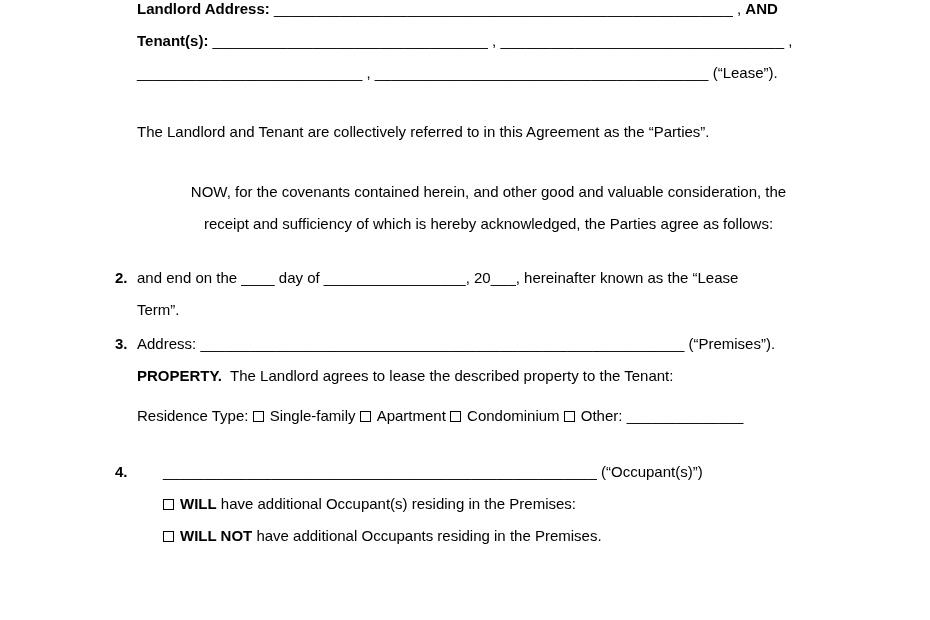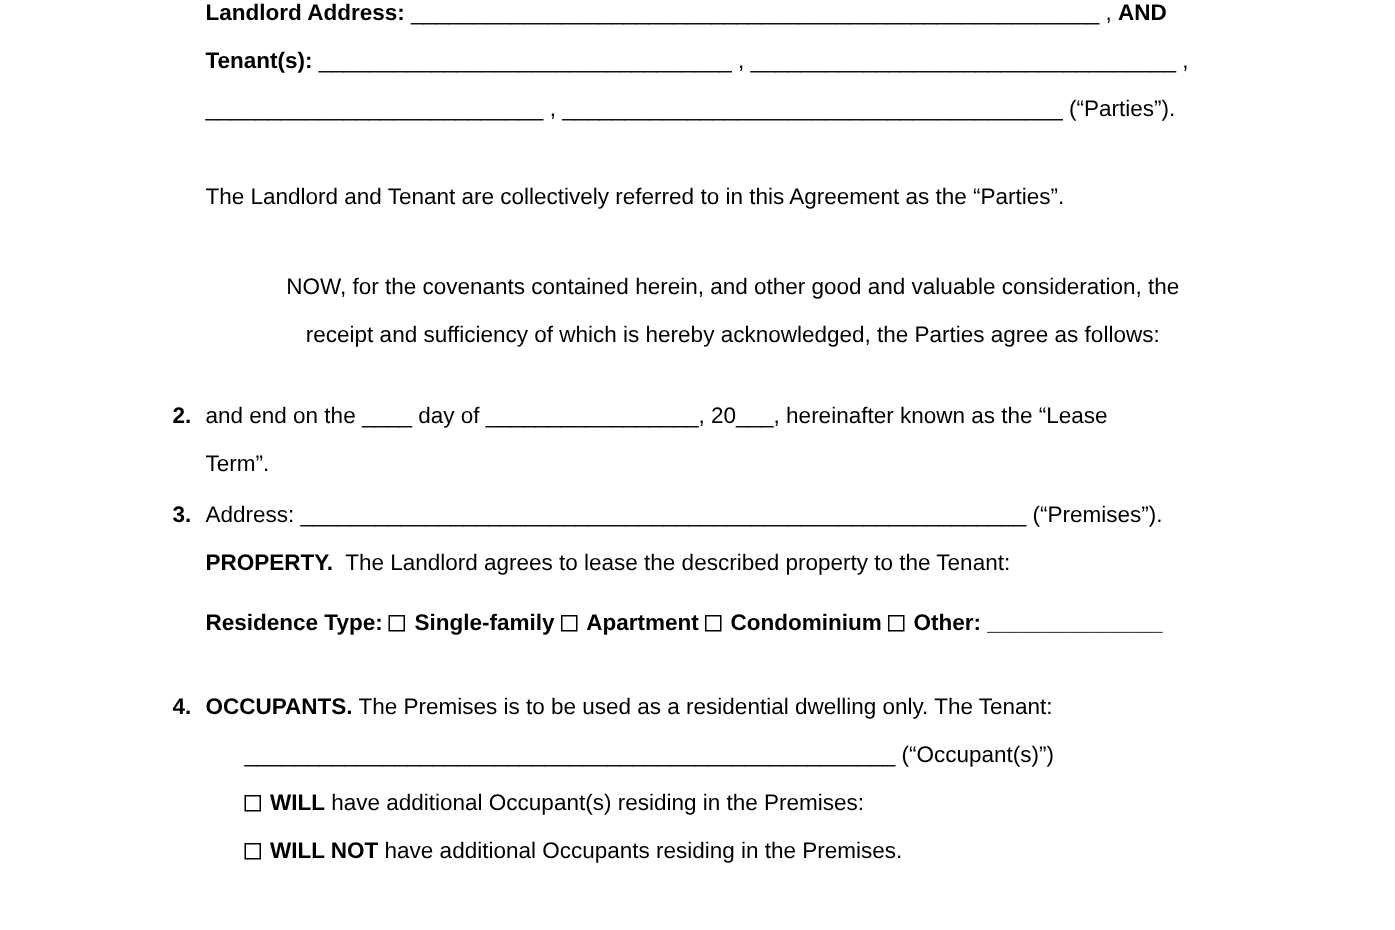--- a/index.html
+++ b/index.html
@@ -25,32 +25,32 @@
     width:11px; height:11px;
     border:1.5px solid #000;
     vertical-align:-1px;
     margin-right:6px;
     background:#fff;
   }
   .mt-parties   { margin-top:27px; }
   .mt-now       { margin-top:28px;text-align:center; }
   .mt-lease     { margin-top:22px; }
   .mt-property  { margin-top:2px; }
-  .mt-residence { margin-top:8px;font-weight:bold; }
+  .mt-residence { margin-top:8px; }
   .mt-occupants { margin-top:24px; }
 </style>
 </head>
 <body>
 
 <div class="content">
 
   <div class="plain">
     <div class="line"><span class="b">Landlord Address: </span><span>_______________________________________________________</span><span> , </span><span class="b">AND</span></div>
     <div class="line"><span class="b">Tenant(s): </span><span>_________________________________</span><span> , </span><span>__________________________________</span><span> ,</span></div>
-    <div class="line"><span>___________________________</span><span> , </span><span>________________________________________</span><span> (“Parties”).</span></div>
+    <div class="line"><span>___________________________</span><span> , </span><span>________________________________________</span><span> (“Lease”).</span></div>
   </div>
 
   <div class="plain mt-parties">
     <div class="line"><span>The Landlord and Tenant are collectively referred to in this Agreement as the “Parties”.</span></div>
   </div>
 
   <div class="plain mt-now">
     <div class="line"><span>NOW, for the covenants contained herein, and other good and valuable consideration, the</span></div>
     <div class="line"><span>receipt and sufficiency of which is hereby acknowledged, the Parties agree as follows:</span></div>
   </div>
@@ -68,20 +68,19 @@
     <div class="item-body">
       <div class="line"><span>Address: </span><span>__________________________________________________________</span><span> (“Premises”).</span></div>
       <div class="line"><span class="b">PROPERTY.</span><span>  The Landlord agrees to lease the described property to the Tenant:</span></div>
       <div class="line mt-residence"><span>Residence Type: </span><span class="cb"></span><span>Single-family </span><span class="cb"></span><span>Apartment </span><span class="cb"></span><span>Condominium </span><span class="cb"></span><span>Other: </span><span>______________</span></div>
     </div>
   </div>
 
   <div class="item mt-occupants">
     <span class="num">4.</span>
     <div class="item-body">
-      <div class="line"><span class="b">OCCUPANTS.</span><span> The Premises is to be used as a residential dwelling only. The Tenant:</span></div>
       <div class="line indent"><span>____________________________________________________</span><span> (“Occupant(s)”)</span></div>
       <div class="line indent"><span class="cb"></span><span class="b">WILL</span><span> have additional Occupant(s) residing in the Premises:</span></div>
       <div class="line indent"><span class="cb"></span><span class="b">WILL NOT</span><span> have additional Occupants residing in the Premises.</span></div>
     </div>
   </div>
 
 </div>
 
 </body></html>

